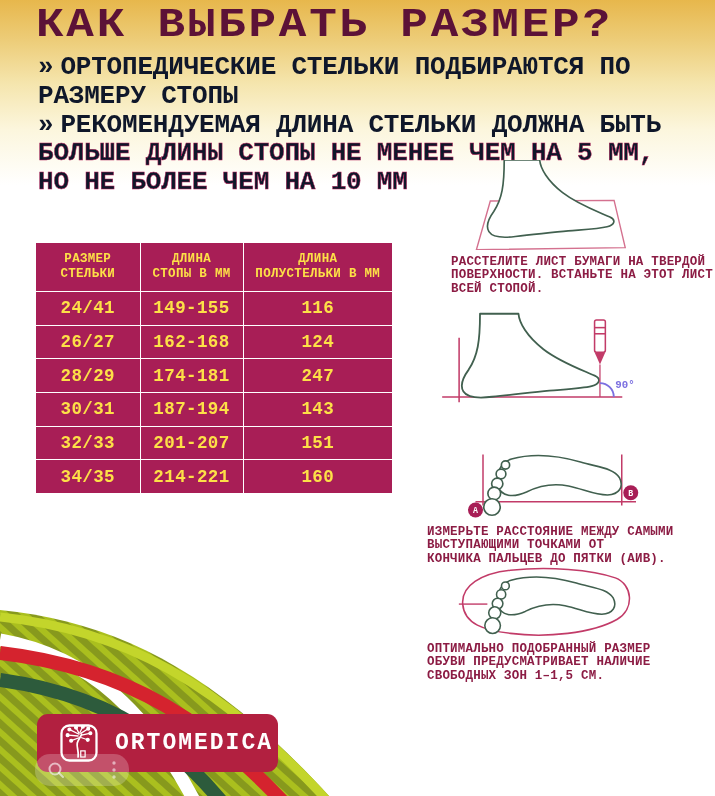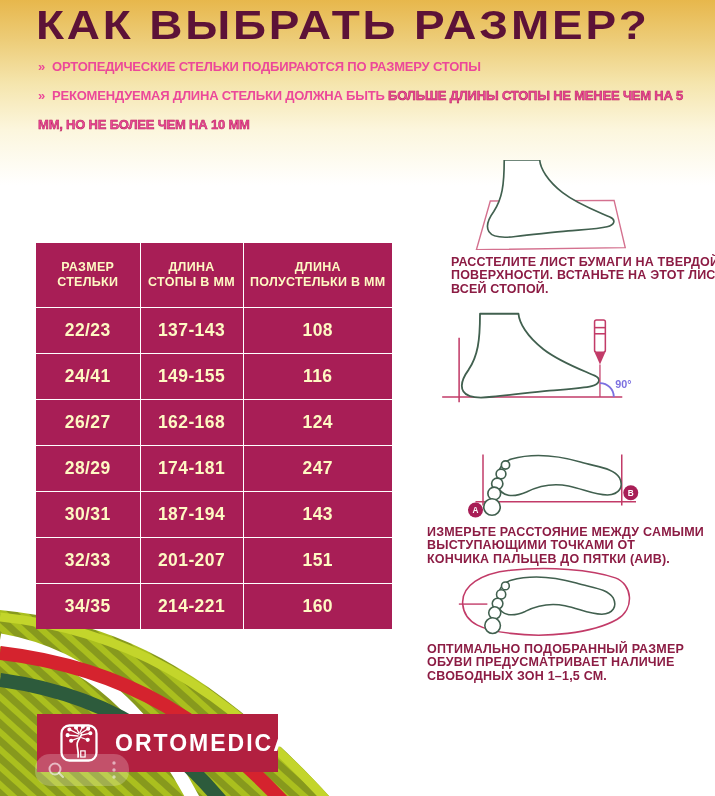--- a/index.html
+++ b/index.html
@@ -1,58 +1,58 @@
 <!DOCTYPE html>
 <html><head>
 <meta charset="utf-8">
 <style>
   html,body{margin:0;padding:0;background:#fff;}
   .canvas{
     position:relative;width:715px;height:796px;overflow:hidden;background:#fff;
-    font-family:Liberation Sans, sans-serif;
+    font-family:Liberation Mono, monospace;
   }
   .hdr-gradient{
     position:absolute;left:0;top:0;width:715px;height:185px;
     background:linear-gradient(180deg,#e7b74c 0%,#edcd79 22%,#f5e5ad 45%,#fcf6dd 70%,#ffffff 100%);
   }
   .page-title{
     position:absolute;left:36px;top:2px;margin:0;
     font-size:41px;font-weight:bold;color:#5c1237;letter-spacing:2.5px;
     transform:scaleX(1.12);transform-origin:left top;white-space:nowrap;
   }
   .bullets{
     position:absolute;left:38px;top:53px;width:660px;
-    font-size:13px;font-weight:bold;color:#ec4899;line-height:28.8px;letter-spacing:-0.2px;
+    font-size:26px;font-weight:bold;color:#0f172a;line-height:28.8px;letter-spacing:-0.2px;
   }
   .bullet{margin:0;}
   .b-marker{margin-right:7px;}
   .b3-bold{-webkit-text-stroke:0.5px #b5215a;}
   
   .size-table{
     position:absolute;left:36px;top:243px;width:356px;height:250px;
     border-collapse:collapse;background:#a81e56;table-layout:fixed;border-style:hidden;
   }
   .size-table th,.size-table td{
-    border:1.6px solid #ffffff;color:#fef9c3;text-align:center;vertical-align:middle;
-    font-weight:bold;padding:8px 2px;
+    border:1.6px solid #ffffff;color:#fde047;text-align:center;vertical-align:middle;
+    font-weight:bold;padding:0 2px;
   }
   .size-table th{font-size:12.5px;line-height:1.22;height:48px;white-space:pre-line;letter-spacing:.3px;}
   .size-table td{font-size:17.5px;height:29px;letter-spacing:.4px;}
   
   .step-caption{
     position:absolute;left:427px;width:288px;margin:0;
     font-size:12.5px;font-weight:bold;color:#8c1c44;line-height:13.4px;
     letter-spacing:.2px;white-space:pre-line;
   }
   .step-fig{position:absolute;margin:0;}
   
   .waves{position:absolute;left:0;top:596px;width:715px;height:200px;}
   .logo-box{
     position:absolute;left:37px;top:714px;width:241px;height:58px;background:#b22040;
-    display:flex;align-items:center;z-index:5;
+    display:flex;align-items:center;z-index:5;border-radius:11px;
   }
   .logo-box .tree{margin-left:21px;flex:0 0 auto;}
   .brand-text{margin-left:15px;color:#fff;font-size:23px;font-weight:bold;letter-spacing:2px;}
   .img-toolbar{
     position:absolute;left:35px;top:754px;width:94px;height:32px;z-index:6;
     background:rgba(255,255,255,0.22);border-radius:15px;
     display:flex;align-items:center;justify-content:space-between;padding:0 12px;box-sizing:border-box;
   }
 </style>
 </head>
@@ -93,25 +93,20 @@
       <tr>
         <th>РАЗМЕР
 СТЕЛЬКИ</th>
         <th>ДЛИНА
 СТОПЫ В ММ</th>
         <th>ДЛИНА
 ПОЛУСТЕЛЬКИ В ММ</th>
       </tr>
     </thead>
     <tbody>
-      <tr>
-          <td>22/23</td>
-          <td>137-143</td>
-          <td>108</td>
-        </tr>
       <tr>
           <td>24/41</td>
           <td>149-155</td>
           <td>116</td>
         </tr>
       <tr>
           <td>26/27</td>
           <td>162-168</td>
           <td>124</td>
         </tr>

